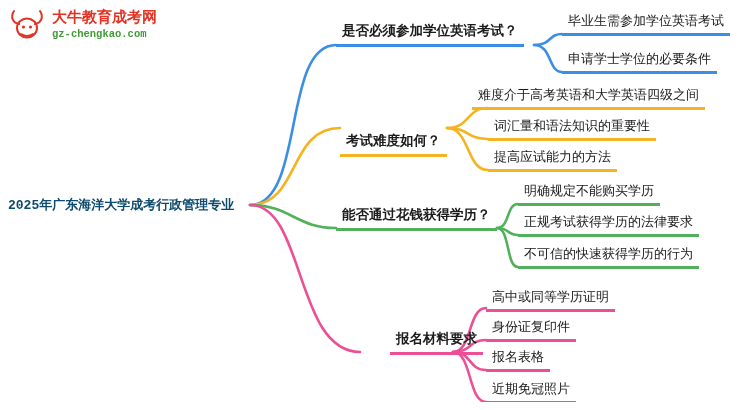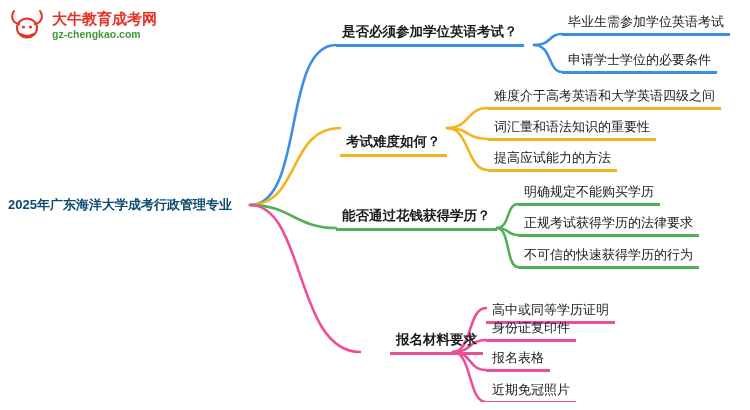--- a/index.html
+++ b/index.html
@@ -1,17 +1,17 @@
 <!DOCTYPE html>
 <html><head>
 <meta charset="utf-8">
 <style>
   html,body{margin:0;padding:0;background:#ffffff;}
   body{font-family:"Liberation Sans","DejaVu Sans",sans-serif;}
-  .canvas{position:relative;width:750px;height:402px;background:#ffffff;overflow:hidden;}
+  .canvas{position:relative;width:750px;height:402px;background:#ffffff;overflow:hidden;font-family:Liberation Mono, monospace;}
   .wires{position:absolute;left:0;top:0;width:750px;height:410px;}
   .wires path{fill:none;stroke-width:2.6px;stroke-linecap:round;}
   .node{position:absolute;white-space:nowrap;color:#1b1b1b;border-bottom:3px solid #999;
         padding:0 6px 2px 6px;}
   .root{font-size:13px;font-weight:700;border-bottom:none;padding:0;color:#0c4a6e;}
   .label{font-size:13.5px;line-height:20px;font-weight:700;}
   .child{font-size:13px;line-height:19px;font-weight:500;}
   .logo{position:absolute;left:8px;top:8px;display:flex;align-items:center;gap:6px;cursor:pointer;}
   .logo-texts{display:flex;flex-direction:column;line-height:1.15;}
   .logo-name{font-size:15px;font-weight:700;color:#e23324;}
@@ -62,28 +62,28 @@
     </div>
   </div>
 
   <div class="node root" style="left:8px;top:196px;">2025年广东海洋大学成考行政管理专业</div>
 
   <div class="node label" style="left: 336px; top: 22px; border-bottom-color: rgb(58, 142, 230);">是否必须参加学位英语考试？</div>
   <div class="node child" style="left: 562px; top: 12px; border-bottom-color: rgb(58, 142, 230);">毕业生需参加学位英语考试</div>
   <div class="node child" style="left: 562px; top: 50px; border-bottom-color: rgb(58, 142, 230);">申请学士学位的必要条件</div>
 
   <div class="node label" style="left: 340px; top: 106px; border-bottom-color: rgb(245, 179, 32); margin-top: 26px;">考试难度如何？</div>
-  <div class="node child" style="left: 488px; top: 86px; border-bottom-color: rgb(245, 179, 32);">难度介于高考英语和大学英语四级之间</div>
+  <div class="node child" style="left: 472px; top: 86px; border-bottom-color: rgb(245, 179, 32);">难度介于高考英语和大学英语四级之间</div>
   <div class="node child" style="left: 488px; top: 117px; border-bottom-color: rgb(245, 179, 32);">词汇量和语法知识的重要性</div>
   <div class="node child" style="left: 488px; top: 148px; border-bottom-color: rgb(245, 179, 32);">提高应试能力的方法</div>
 
   <div class="node label" style="left: 336px; top: 206px; border-bottom-color: rgb(82, 176, 90); text-align: right;">能否通过花钱获得学历？</div>
   <div class="node child" style="left: 518px; top: 182px; border-bottom-color: rgb(82, 176, 90);">明确规定不能购买学历</div>
   <div class="node child" style="left: 518px; top: 213px; border-bottom-color: rgb(82, 176, 90);">正规考试获得学历的法律要求</div>
   <div class="node child" style="left: 518px; top: 245px; border-bottom-color: rgb(82, 176, 90);">不可信的快速获得学历的行为</div>
 
   <div class="node label" style="left: 360px; top: 330px; border-bottom-color: rgb(236, 79, 150); margin-left: 30px;">报名材料要求</div>
-  <div class="node child" style="left: 486px; top: 300px; border-bottom-color: rgb(236, 79, 150); text-align: center;">高中或同等学历证明</div>
+  <div class="node child" style="left: 486px; top: 288px; border-bottom-color: rgb(236, 79, 150); text-align: center;">高中或同等学历证明</div>
   <div class="node child" style="left: 486px; top: 318px; border-bottom-color: rgb(236, 79, 150);">身份证复印件</div>
   <div class="node child" style="left: 486px; top: 348px; border-bottom-color: rgb(236, 79, 150);">报名表格</div>
   <div class="node child" style="left: 486px; top: 380px; border-bottom-color: rgb(236, 79, 150);">近期免冠照片</div>
 
 </div>
 
 </body></html>

